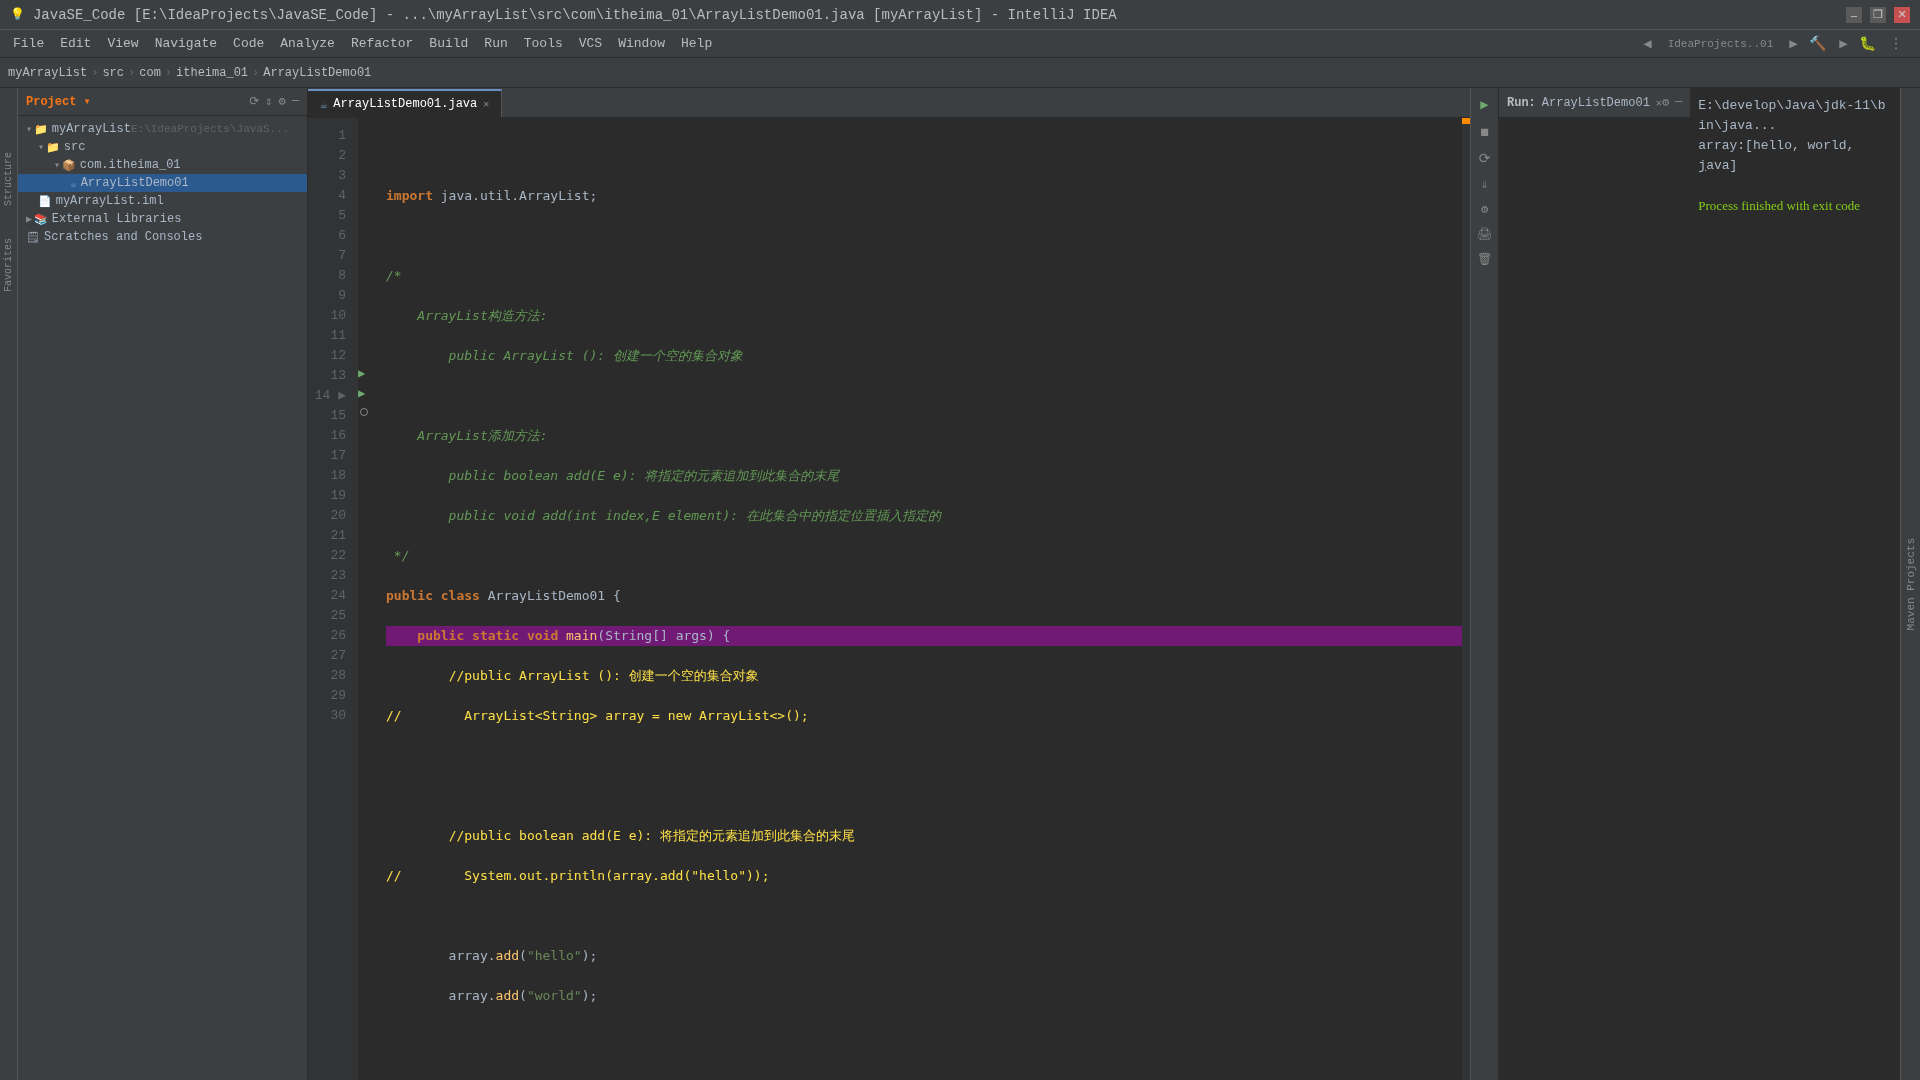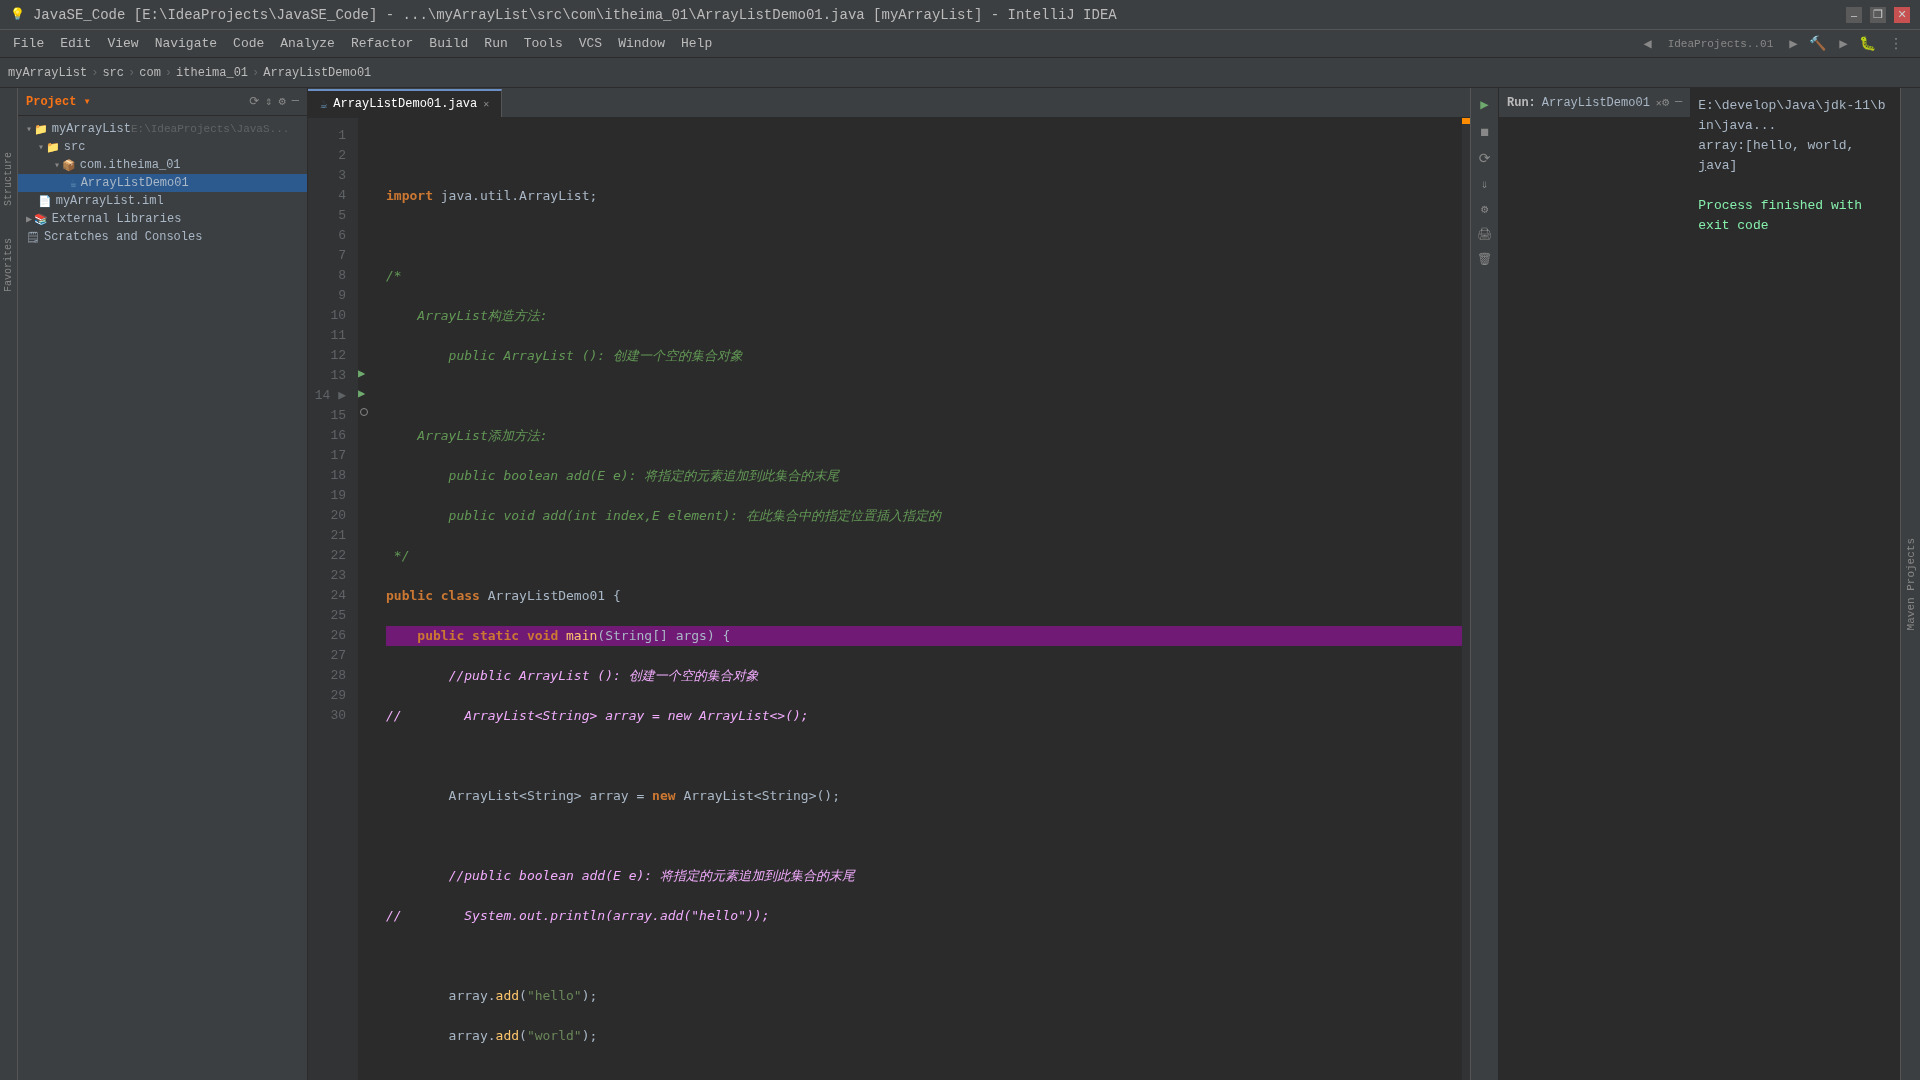--- a/index.html
+++ b/index.html
@@ -44,30 +44,30 @@
     #code-editor { flex: 1; display: flex; overflow-y: auto; position: relative; }
     #line-numbers { width: 50px; background: #313335; text-align: right; padding: 8px 8px 8px 0; color: #606366; font-size: 13px; line-height: 20px; user-select: none; flex-shrink: 0; }
     #code-content { flex: 1; padding: 8px 16px; font-size: 13px; line-height: 20px; overflow: visible; white-space: pre; }
     .ln { line-height: 20px; display: block; padding-right: 4px; }
     .code-line { line-height: 20px; display: block; min-height: 20px; }
     .code-line.highlighted { background: #701a75; }
     
     
     .kw { color: #cc7832; font-weight: bold; }
     .str { color: #6a8759; }
-    .comment { color: #f0abfc; font-style: italic; }
+    .comment { color: #fde047; }
     .class-name { color: #a9b7c6; }
     .method { color: #ffc66d; }
     .ch-comment { color: #629755; font-style: italic; }
     #run-header { background: #3c3f41; height: 30px; display: flex; align-items: center; justify-content: space-between; padding: 0 8px; border-bottom: 1px solid #2b2b2b; }
     .run-controls { display: flex; gap: 6px; color: #888; font-size: 12px; }
     #run-output { flex: 1; padding: 8px; font-size: 13px; line-height: 20px; color: #a9b7c6; overflow-y: auto; }
     .run-path { color: #a9b7c6; word-break: break-all; }
     .run-result { color: #a9b7c6; }
-    .run-exit { color: #86efac; }
+    .run-exit { color: #84cc16; font-family: Liberation Serif, serif; }
     
     
     #run-toolbar { width: 28px; background: #3c3f41; display: flex; flex-direction: column; align-items: center; padding-top: 4px; border-right: 1px solid #2b2b2b; gap: 2px; }
     .run-tool-icon { color: #6eaa6e; font-size: 16px; padding: 4px; cursor: pointer; }
     .run-tool-icon.gray { color: #888; }
     
     
     #left-sidebar-icons { width: 20px; background: #3c3f41; display: flex; flex-direction: column; align-items: center; padding-top: 8px; gap: 16px; border-right: 1px solid #555; }
     .left-side-icon { color: #888; font-size: 10px; writing-mode: vertical-rl; cursor: pointer; padding: 4px 2px; }
     
@@ -276,21 +276,20 @@
 <span class="code-line"> </span>
 <span class="code-line"><span class="ch-comment">    ArrayList添加方法:</span></span>
 <span class="code-line"><span class="ch-comment">        public boolean add(E e): 将指定的元素追加到此集合的末尾</span></span>
 <span class="code-line"><span class="ch-comment">        public void add(int index,E element): 在此集合中的指定位置插入指定的</span></span>
 <span class="code-line"><span class="ch-comment"> */</span></span>
 <span class="code-line"><span class="kw">public</span> <span class="kw">class</span> <span class="class-name">ArrayListDemo01</span> {</span>
 <span class="code-line highlighted">    <span class="kw">public</span> <span class="kw">static</span> <span class="kw">void</span> <span class="method">main</span>(String[] args) {</span>
 <span class="code-line">        <span class="comment">//public ArrayList (): 创建一个空的集合对象</span></span>
 <span class="code-line"><span class="comment">//        ArrayList&lt;String&gt; array = new ArrayList&lt;&gt;();</span></span>
 <span class="code-line"> </span>
-<span class="code-line">        ArrayList&lt;String&gt; array = <span class="kw">new</span> ArrayList&lt;<span class="class-name">String</span>&gt;();</span>
 <span class="code-line"> </span>
 <span class="code-line">        <span class="comment">//public boolean add(E e): 将指定的元素追加到此集合的末尾</span></span>
 <span class="code-line"><span class="comment">//        System.out.println(array.add("hello"));</span></span>
 <span class="code-line"> </span>
 <span class="code-line">        array.<span class="method">add</span>(<span class="str">"hello"</span>);</span>
 <span class="code-line">        array.<span class="method">add</span>(<span class="str">"world"</span>);</span>
 
 
 
 

